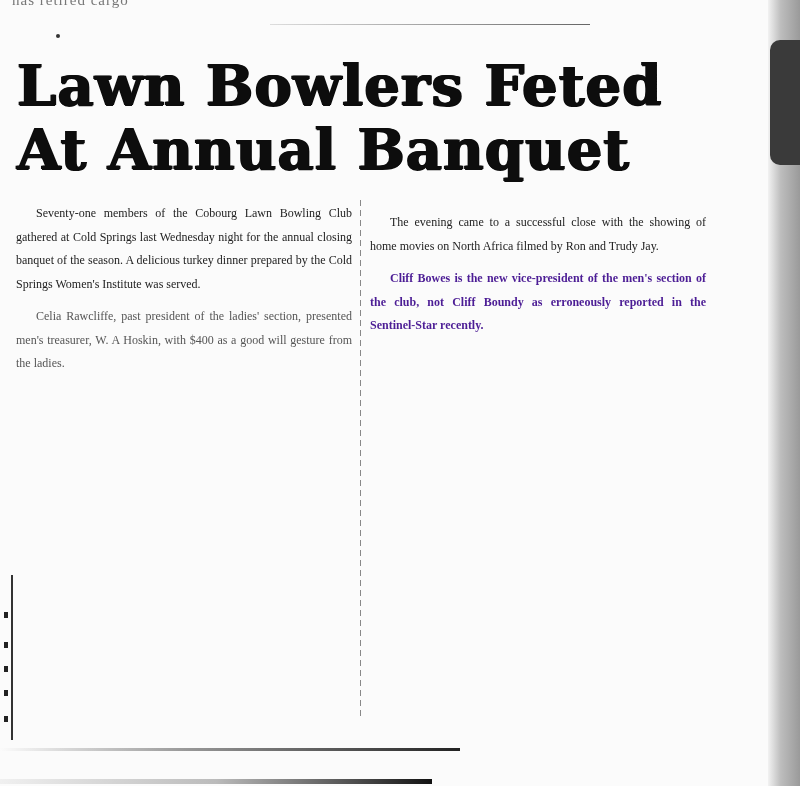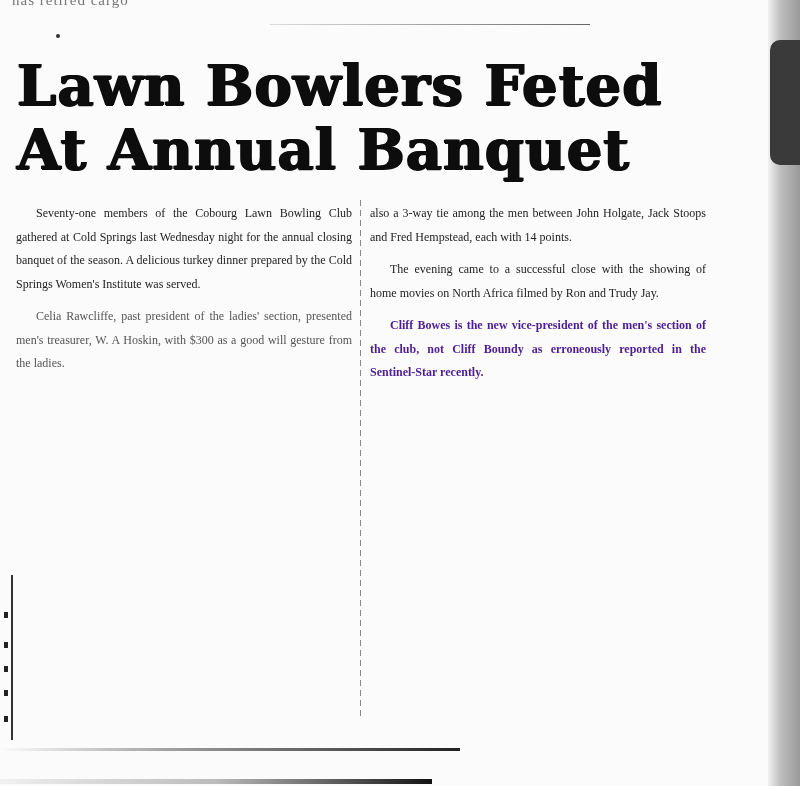--- a/index.html
+++ b/index.html
@@ -78,27 +78,26 @@
   <span style="top:612px"></span>
     <span style="top:642px"></span>
     <span style="top:666px"></span>
     <span style="top:690px"></span>
     <span style="top:716px"></span>
 </div>
 <div class="left-divider"></div>
 
 <div class="col col-left">
   <p>Seventy-one members of the Cobourg Lawn Bowling Club gathered at Cold Springs last Wednesday night for the annual closing banquet of the season. A delicious turkey dinner prepared by the Cold Springs Women's Institute was served.</p>
-  <p class="gap light">Celia Rawcliffe, past president of the ladies' section, presented men's treasurer, W. A Hoskin, with $300 as a good will gesture from the ladies.</p>
+  <p class="gap light">Celia Rawcliffe, past president of the ladies' section, presented men's treasurer, W. A Hoskin, with $400 as a good will gesture from the ladies.</p>
 </div>
 
 <div class="col-divider"></div>
 
 <div class="col col-right">
-  <p style="text-indent:0">also a 3-way tie among the men between John Holgate, Jack Stoops and Fred Hempstead, each with 14 points.</p>
   <p class="gap">The evening came to a successful close with the showing of home movies on North Africa filmed by Ron and Trudy Jay.</p>
   <p class="gap dark">Cliff Bowes is the new vice-president of the men's section of the club, not Cliff Boundy as erroneously reported in the Sentinel-Star recently.</p>
 </div>
 
 <div class="bottom-rule"></div>
 <div class="bottom-rule2"></div>
 <div class="right-edge"></div>
 <div class="right-edge-dark"></div>
 
 </body></html>

